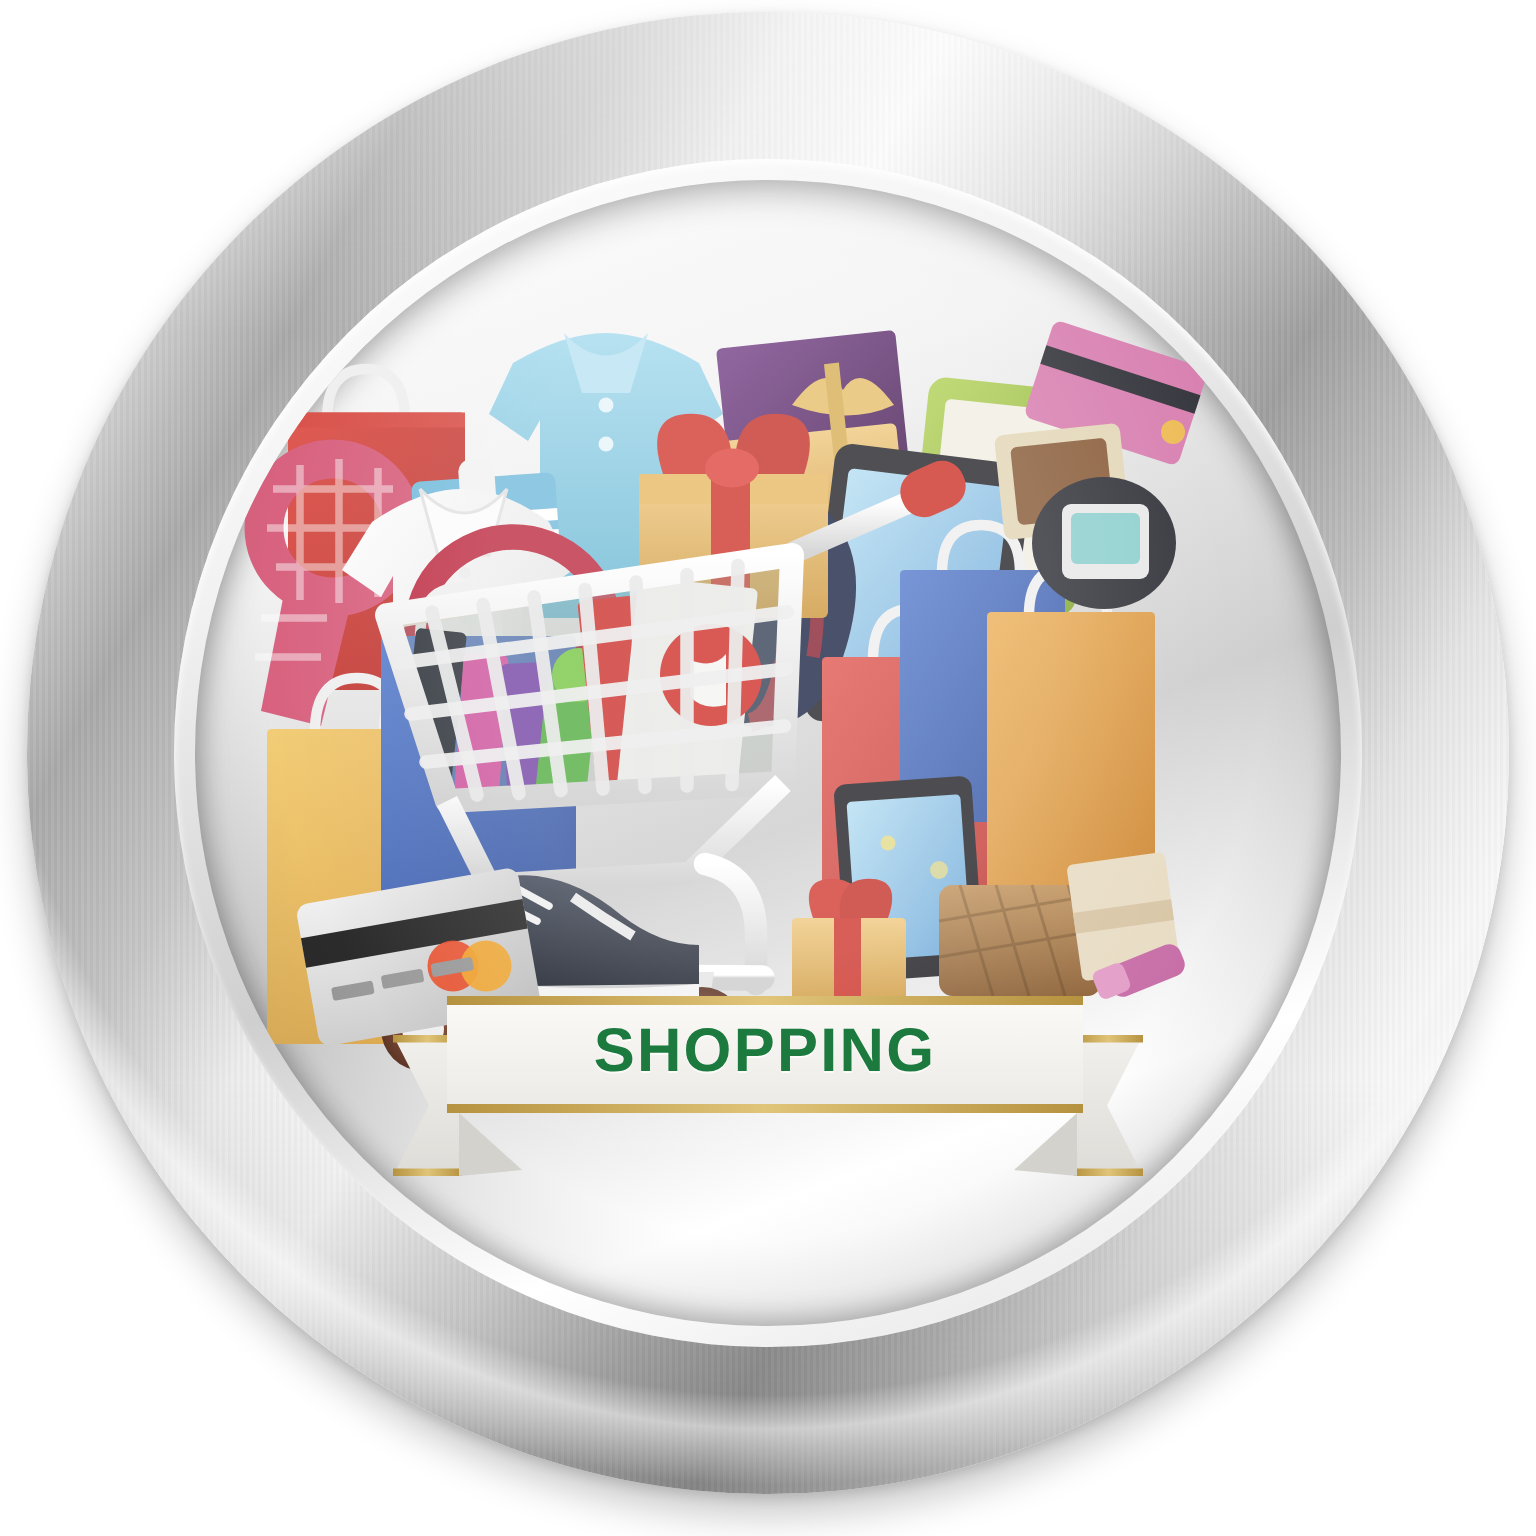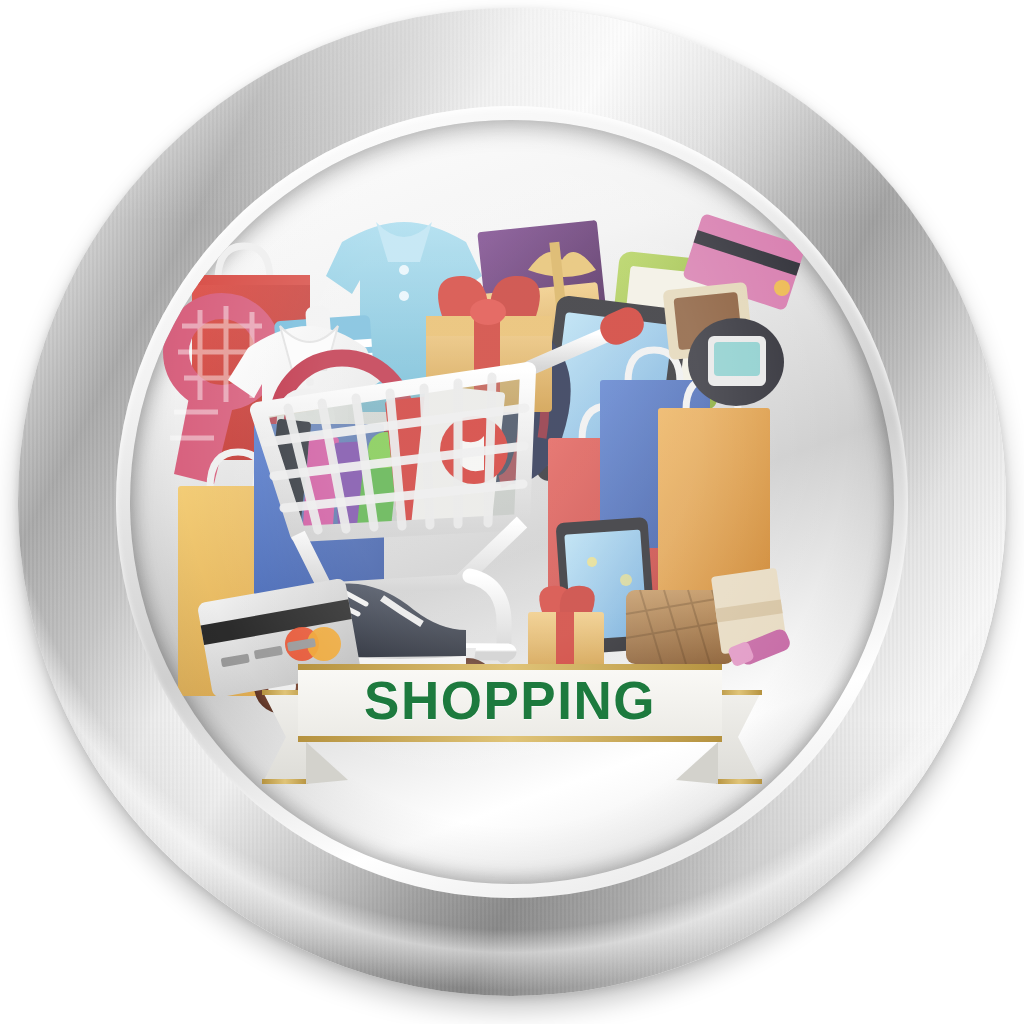--- a/index.html
+++ b/index.html
@@ -76,21 +76,21 @@
   }
 
   
   .art{position:absolute;left:0;top:0;width:764px;height:764px;}
 
   
   .ribbon{position:absolute;left:0;top:0;width:1024px;height:1024px;pointer-events:none;}
   .ribbon-text{
     position:absolute;left:300px;top:668px;width:420px;height:64px;
     display:flex;align-items:center;justify-content:center;
-    font-size:53px;font-weight:700;letter-spacing:1.5px;
+    font-size:41px;font-weight:700;letter-spacing:1.5px;
     color:#1d7a3e;
     text-shadow:0 1px 0 rgba(255,255,255,.75);
     font-family:"Liberation Sans","DejaVu Sans",sans-serif;
   }
 </style>
 </head>
 <body>
 
 <div id="stage">
 

